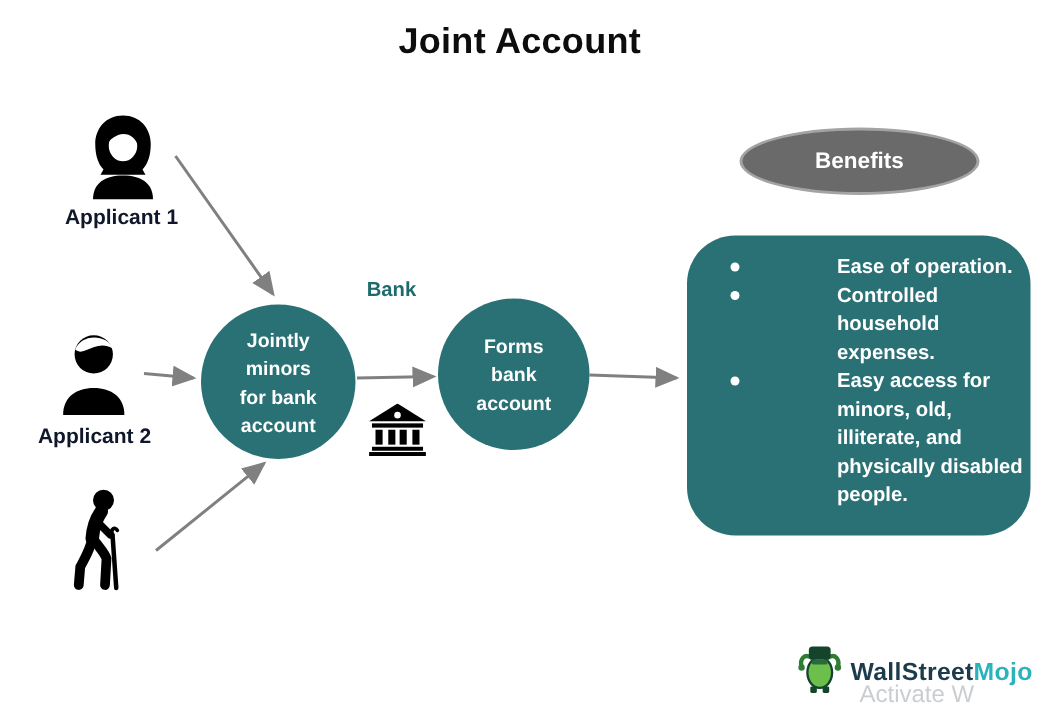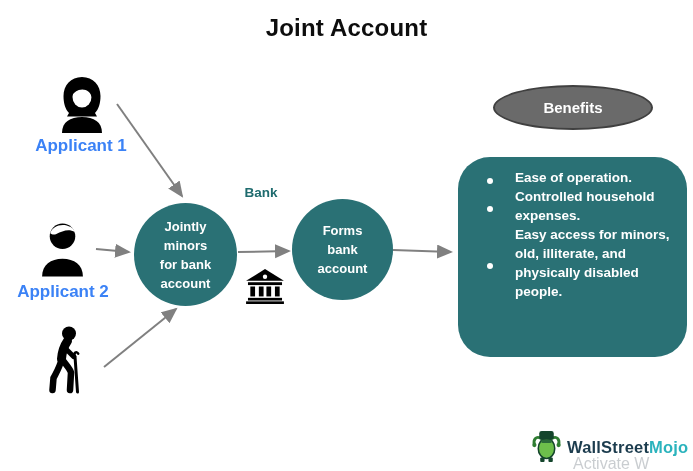--- a/index.html
+++ b/index.html
@@ -6,46 +6,46 @@
   #canvas{
     position:relative;width:693px;height:471px;background:#ffffff;
     overflow:hidden;font-family:"Liberation Sans",sans-serif;
   }
   .abs{position:absolute;}
   #title{
     top:14px;left:0;width:693px;text-align:center;
     font-size:24px;font-weight:bold;color:#0d0d0d;letter-spacing:.2px;
   }
   .applicant-label{
-    font-size:17px;font-weight:bold;color:#3b82f6;text-align:center;width:110px;
+    font-size:14px;font-weight:bold;color:#0f172a;text-align:center;width:110px;
   }
   .person-icon svg{display:block;}
   #arrow-layer{top:0;left:0;width:693px;height:471px;z-index:1;pointer-events:none;}
   .circle{
     border-radius:50%;background:#2a7175;z-index:2;
     display:flex;flex-direction:column;align-items:center;justify-content:center;
     color:#ffffff;font-weight:bold;font-size:13px;line-height:19px;
   }
   #circle1{left:134px;top:203px;width:103px;height:103px;}
   #circle2{left:292px;top:199px;width:101px;height:101px;}
   #bank-label{left:236px;top:185px;width:50px;text-align:center;
     font-size:13.5px;font-weight:bold;color:#1e6b6e;}
   #bank-icon{left:246px;top:269px;}
   #benefits-badge{
     left:493px;top:85px;width:160px;height:45px;border-radius:50%;
-    background:#6a6a6a;border:2px solid #404040;box-sizing:border-box;
+    background:#6a6a6a;border:2px solid #a3a3a3;box-sizing:border-box;
     display:flex;align-items:center;justify-content:center;
     color:#fff;font-size:15px;font-weight:bold;
   }
   #benefits-panel{
     left:458px;top:157px;width:229px;height:200px;border-radius:32px;
     background:#2a7175;box-sizing:border-box;padding:11px 0 0 29px;z-index:2;
   }
   #benefits-list{list-style:none;margin:0;padding:0;}
-  #benefits-list li{display:flex;align-items:center;}
+  #benefits-list li{display:flex;align-items:flex-start;gap:43px;}
   .bullet{
     flex:0 0 6px;width:6px;height:6px;border-radius:50%;background:#fff;
     margin-top:6.5px;margin-right:22px;
   }
   .benefit-text{
     width:156px;color:#fff;font-size:13.5px;font-weight:bold;line-height:19px;
   }
   #logo{left:531px;top:429px;display:flex;align-items:center;gap:5px;}
   #logo-text{font-size:16.5px;font-weight:bold;letter-spacing:.2px;}
   #logo-text .p1{color:#1c3c4e;}

